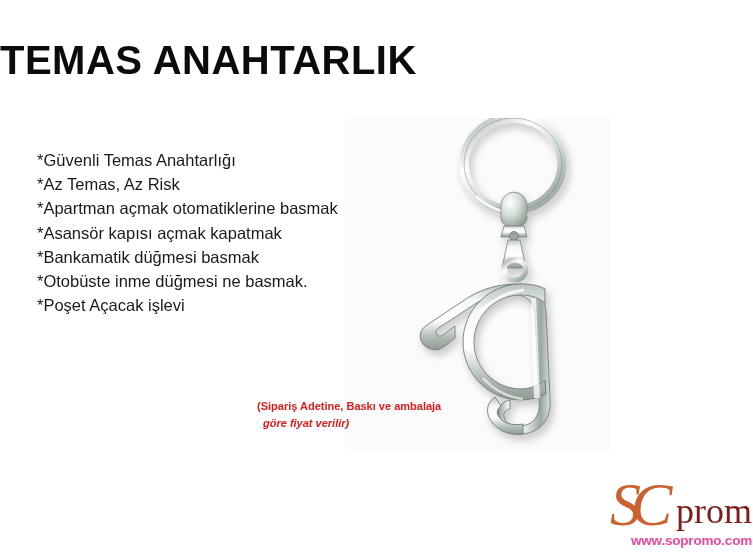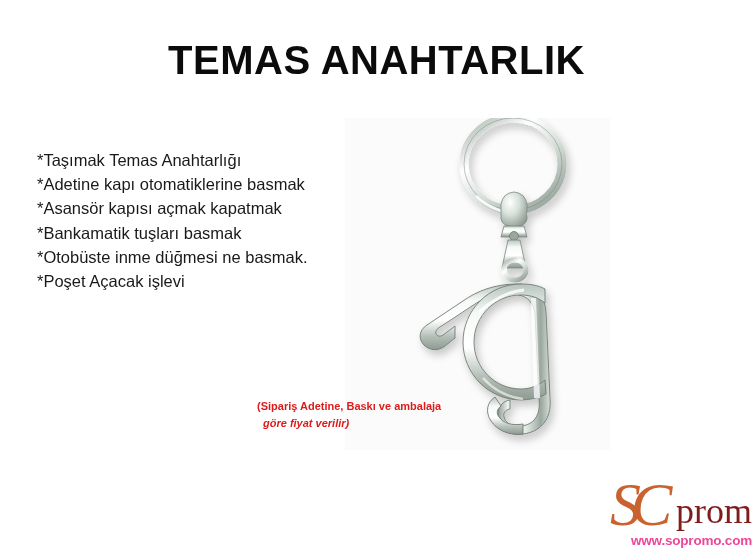--- a/index.html
+++ b/index.html
@@ -16,21 +16,20 @@
     font-family: "Liberation Sans", sans-serif;
     -webkit-font-smoothing: antialiased;
   }
 
   
   #slide-title {
     position: absolute;
     left: 0;
     top: 38px;
     width: 753px;
-    text-align: center;
     font-family: "Liberation Sans", sans-serif;
     font-size: 40px;
     font-weight: bold;
     letter-spacing: 0.5px;
     color: #0b0b0b;
     line-height: 44px;
     white-space: nowrap;
   }
 
   
@@ -240,24 +239,25 @@
                  c 4 6 13 9 24 7 z" fill="url(#steelH)" stroke="#6f7c74" stroke-width="0.9"></path>
 
         <path d="M186 180 l5 0 l4 100 l-6 0 z" fill="#ffffff" opacity="0.75"></path>
         <path d="M134 194 q22 -20 45 -22" fill="none" stroke="#ffffff" stroke-width="3" opacity="0.8"></path>
         <path d="M138 260 q16 18 40 21" fill="none" stroke="#ffffff" stroke-width="2.5" opacity="0.6"></path>
       </g>
     </svg>
   </div>
 
   <ul id="feature-list">
-    <li>*Taşımak Temas Anahtarlığı</li>
-    <li>*Adetine kapı otomatiklerine basmak</li>
+    <li>*Güvenli Temas Anahtarlığı</li>
+    <li>*Az Temas, Az Risk</li>
+    <li>*Apartman açmak otomatiklerine basmak</li>
     <li>*Asansör kapısı açmak kapatmak</li>
-    <li>*Bankamatik tuşları basmak</li>
+    <li>*Bankamatik düğmesi basmak</li>
     <li>*Otobüste inme düğmesi ne basmak.</li>
     <li>*Poşet Açacak işlevi</li>
   </ul>
 
   <div id="price-note">
     <div class="note-line-1">(Sipariş Adetine, Baskı ve ambalaja</div>
     <div class="note-line-2">göre  fiyat  verilir)</div>
   </div>
 
   <div id="brand-logo">

